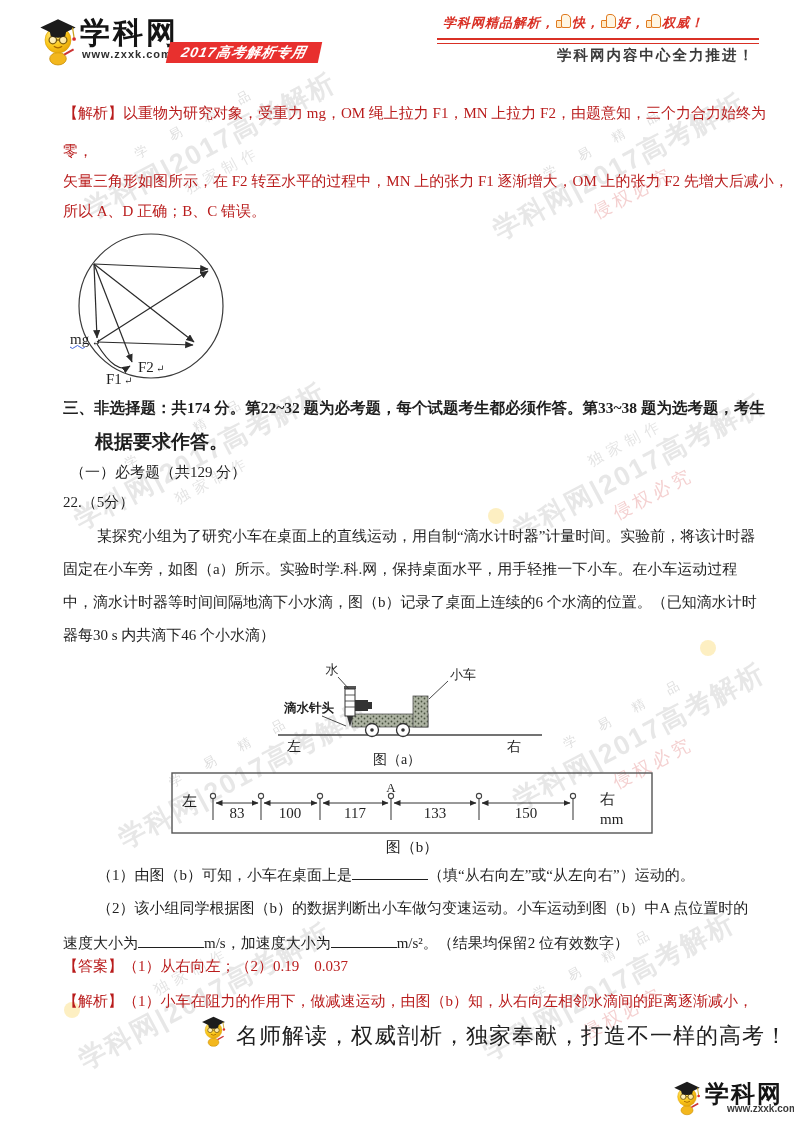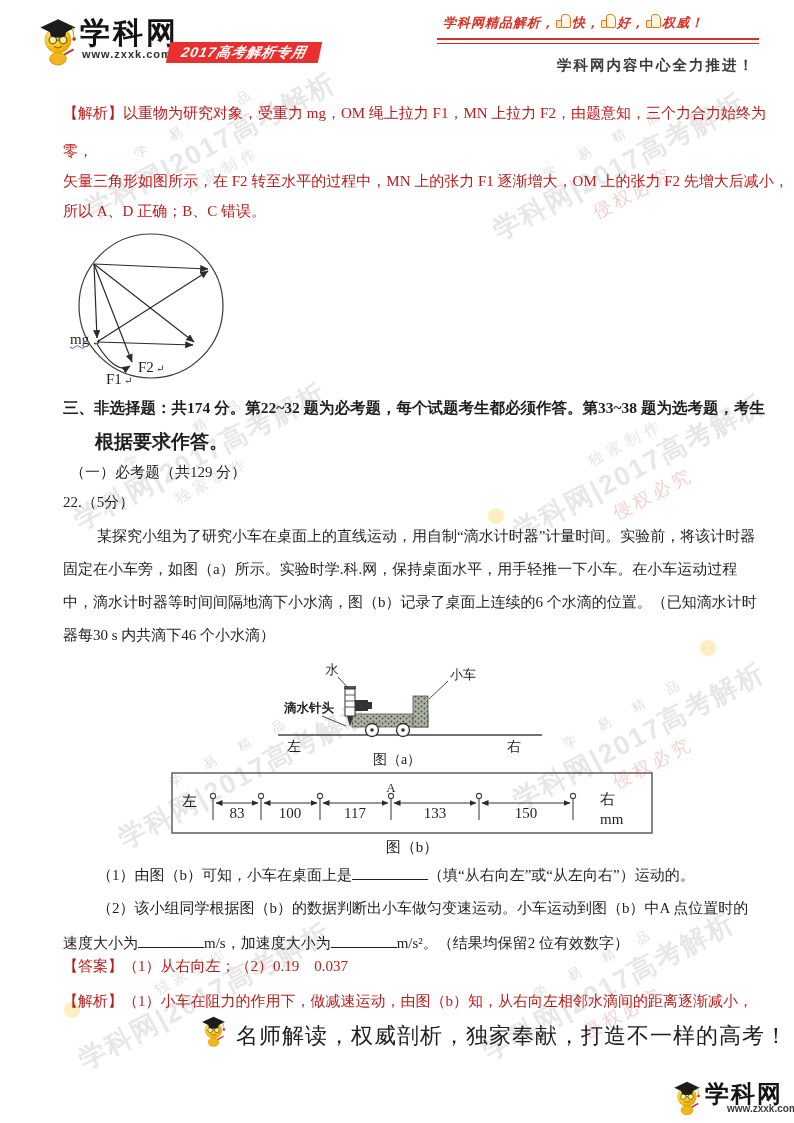--- a/index.html
+++ b/index.html
@@ -129,21 +129,21 @@
     <circle cx="35.5" cy="26" r="1.8" fill="#d92b2b"></circle>
   </svg>
   <div class="abs site-name" style="left:80px;top:14px;">学科网</div>
   <div class="abs site-url" style="left:82px;top:48px;">www.zxxk.com</div>
   <div class="abs banner" style="left:168px;top:42px;width:152px;height:21px;">2017高考解析专用</div>
 
   <div class="abs slogan" style="left:443px;top:14px;">
     <span>学科网精品解析，</span><span class="thumb"></span><span>快，</span><span class="thumb"></span><span>好，</span><span class="thumb"></span><span>权威！</span>
   </div>
   <div class="abs slogan-underline" style="left:437px;top:38px;width:322px;"></div>
-  <div class="abs sub-slogan" style="left:557px;top:56px;">学科网内容中心全力推进！</div>
+  <div class="abs sub-slogan" style="left:557px;top:46px;">学科网内容中心全力推进！</div>
 
   <div class="abs t15 red" style="left:63px;top:104px;">【解析】以重物为研究对象，受重力 mg，OM 绳上拉力 F1，MN 上拉力 F2，由题意知，三个力合力始终为</div>
   <div class="abs t15 red" style="left:63px;top:142px;">零，</div>
   <div class="abs t15 red" style="left:63px;top:172px;">矢量三角形如图所示，在 F2 转至水平的过程中，MN 上的张力 F1 逐渐增大，OM 上的张力 F2 先增大后减小，</div>
   <div class="abs t15 red" style="left:63px;top:202px;">所以 A、D 正确；B、C 错误。</div>
 
   <svg class="abs" style="left:58px;top:224px;" width="190" height="168" viewBox="0 0 190 168">
     <circle cx="93" cy="82" r="72" fill="none" stroke="#3a3a3a" stroke-width="1.2"></circle>
     <line x1="36" y1="40" x2="150" y2="45" stroke="#2a2a2a" stroke-width="1.2" marker-end="url(#arrR)"></line>
     <line x1="36" y1="40" x2="39" y2="114" stroke="#2a2a2a" stroke-width="1.2" marker-end="url(#arrR)"></line>

